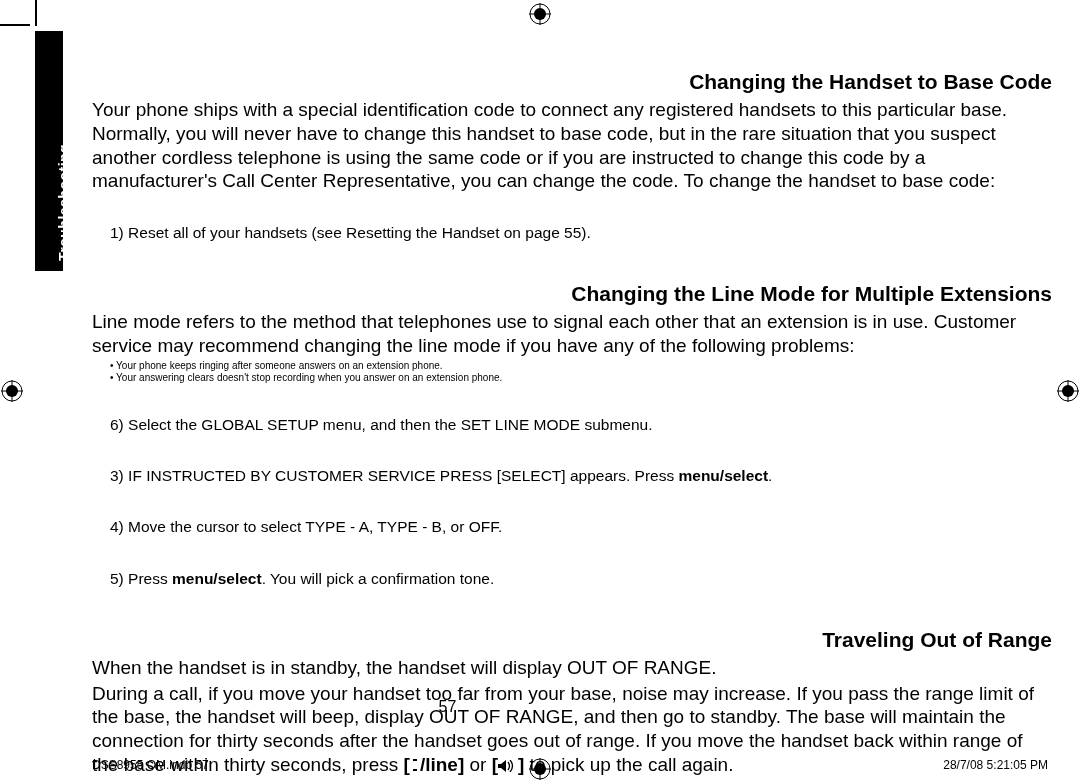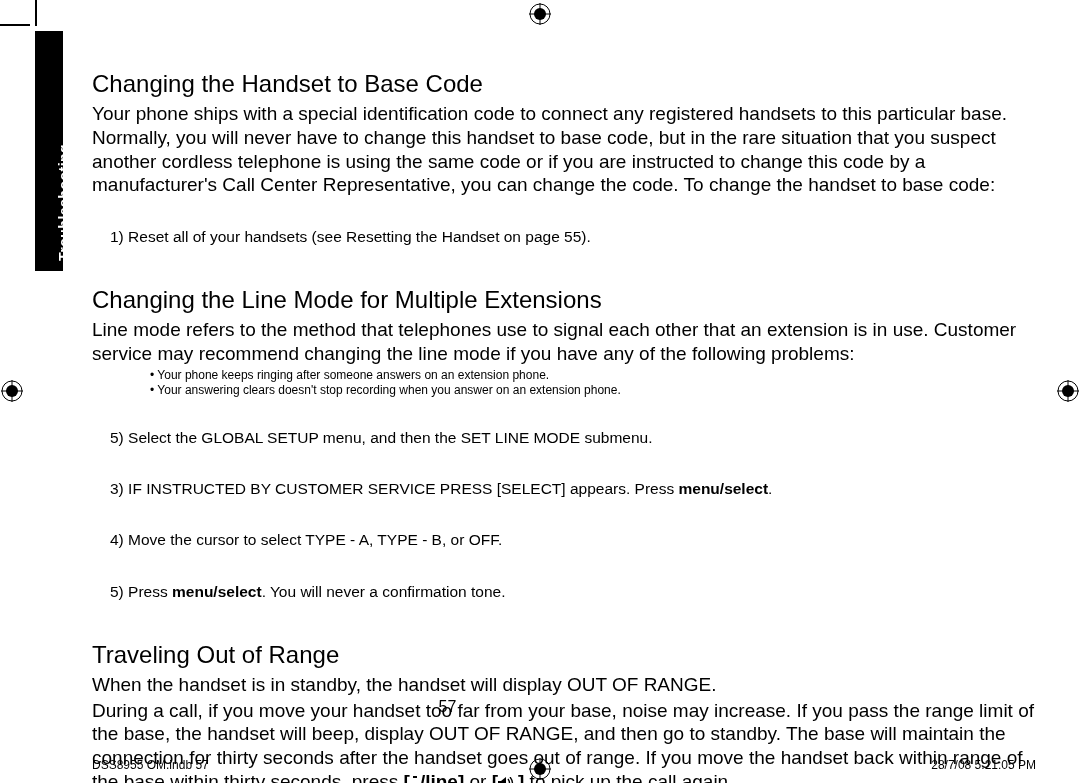--- a/index.html
+++ b/index.html
@@ -17,36 +17,36 @@
   
   .crop-tl-v { position: absolute; left: 35px; top: 0; width: 2px; height: 26px; background: #000; }
   .crop-tl-h { position: absolute; left: 0; top: 24px; width: 30px; height: 2px; background: #000; }
 
   
   .sidetab { position: absolute; left: 35px; top: 31px; width: 28px; height: 240px; background: #000; }
   .sidetab .label { color: #fff; font-weight: bold; font-size: 14px; transform: rotate(-90deg); transform-origin: left top; position: absolute; left: 21px; top: 230px; white-space: nowrap; letter-spacing: 0.5px; }
 
   
   .content { position: absolute; left: 92px; top: 70px; width: 960px; }
-  h2 { font-size: 24px; font-weight: normal; margin-top: 0; margin-bottom: 4px; }
+  h2 { font-size: 21px; font-weight: bold; margin-top: 0; margin-bottom: 4px; text-align: right; }
   h2.gap { margin-top: 38px; }
   p { font-size: 19px; line-height: 1.25; margin-bottom: 2px; }
   .steplist { padding-left: 18px; }
   .steplist .step { font-size: 15.5px; line-height: 1.5; margin-top: 28px; }
   .bullets { padding-left: 18px; }
-  .bullets .b { font-size: 12px; line-height: 1.25; margin-left: 40px; }
+  .bullets .b { font-size: 10px; line-height: 1.25; }
   .bold { font-weight: bold; }
   .icon-inline { display: inline-block; vertical-align: middle; }
 
   
   .pagenum { position: absolute; left: 0; top: 698px; width: 895px; text-align: center; font-size: 16px; }
 
   
   .footer-left { position: absolute; left: 92px; top: 758px; font-size: 12px; }
-  .footer-right { position: absolute; right: 44px; top: 758px; font-size: 12px; }
+  .footer-right { position: absolute; right: 32px; top: 758px; font-size: 12px; }
 </style>
 </head>
 <body>
 
 <div class="page">
 
   <div class="regmark reg-top">
     <svg width="22" height="22" viewBox="0 0 22 22">
         <circle cx="11" cy="11" r="6" fill="#000"></circle>
         <circle cx="11" cy="11" r="10" fill="none" stroke="#000" stroke-width="1"></circle>
@@ -94,24 +94,24 @@
       <div class="step">1)  Reset all of your handsets (see Resetting the Handset on page 55).</div>
     </div>
 
     <h2 class="gap">Changing the Line Mode for Multiple Extensions</h2>
     <p>Line mode refers to the method that telephones use to signal each other that an extension is in use. Customer service may recommend changing the line mode if you have any of the following problems:</p>
     <div class="bullets">
       <div class="b">• Your phone keeps ringing after someone answers on an extension phone.</div>
       <div class="b">• Your answering clears doesn't stop recording when you answer on an extension phone.</div>
     </div>
     <div class="steplist">
-      <div class="step">5)  Select the GLOBAL SETUP menu, and then the SET LINE MODE submenu.</div>
+      <div class="step">6)  Select the GLOBAL SETUP menu, and then the SET LINE MODE submenu.</div>
       <div class="step"><span>3)  IF INSTRUCTED BY CUSTOMER SERVICE PRESS [SELECT] appears. Press </span><span class="bold">menu/select</span><span>.</span></div>
       <div class="step">4)  Move the cursor to select TYPE - A, TYPE - B, or OFF.</div>
-      <div class="step"><span>5)  Press </span><span class="bold">menu/select</span><span>. You will never a confirmation tone.</span></div>
+      <div class="step"><span>5)  Press </span><span class="bold">menu/select</span><span>. You will pick a confirmation tone.</span></div>
     </div>
 
     <h2 class="gap">Traveling Out of Range</h2>
     <p>When the handset is in standby, the handset will display OUT OF RANGE.</p>
     <p>
       <span>During a call, if you move your handset too far from your base, noise may increase. If you pass the range limit of the base, the handset will beep, display OUT OF RANGE, and then go to standby. The base will maintain the connection for thirty seconds after the handset goes out of range. If you move the handset back within range of the base within thirty seconds, press </span><span class="bold">[</span><span class="icon-inline"><svg width="10" height="14" viewBox="0 0 10 14">
             <path d="M3 1 L7 1 L7 3 L5 3 L5 11 L7 11 L7 13 L3 13 L3 11 L5 11 L5 3 L3 3 Z" fill="#000"></path>
           </svg></span><span class="bold">/line]</span><span> or </span><span class="bold">[</span><span class="icon-inline"><svg width="20" height="12" viewBox="0 0 20 12">
             <rect x="0" y="4" width="3" height="4" fill="#000"></rect>
             <polygon points="3,4 8,0 8,12 3,8" fill="#000"></polygon>

